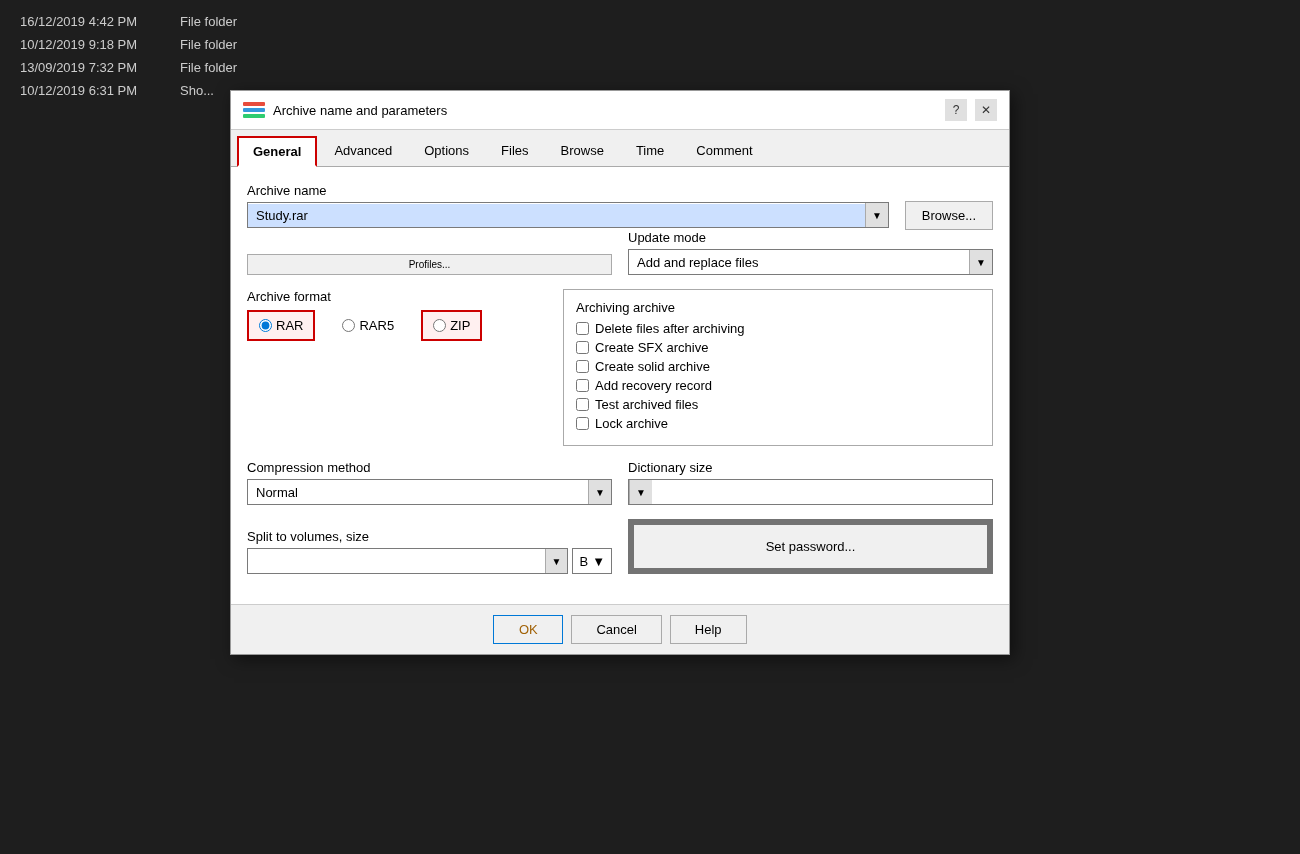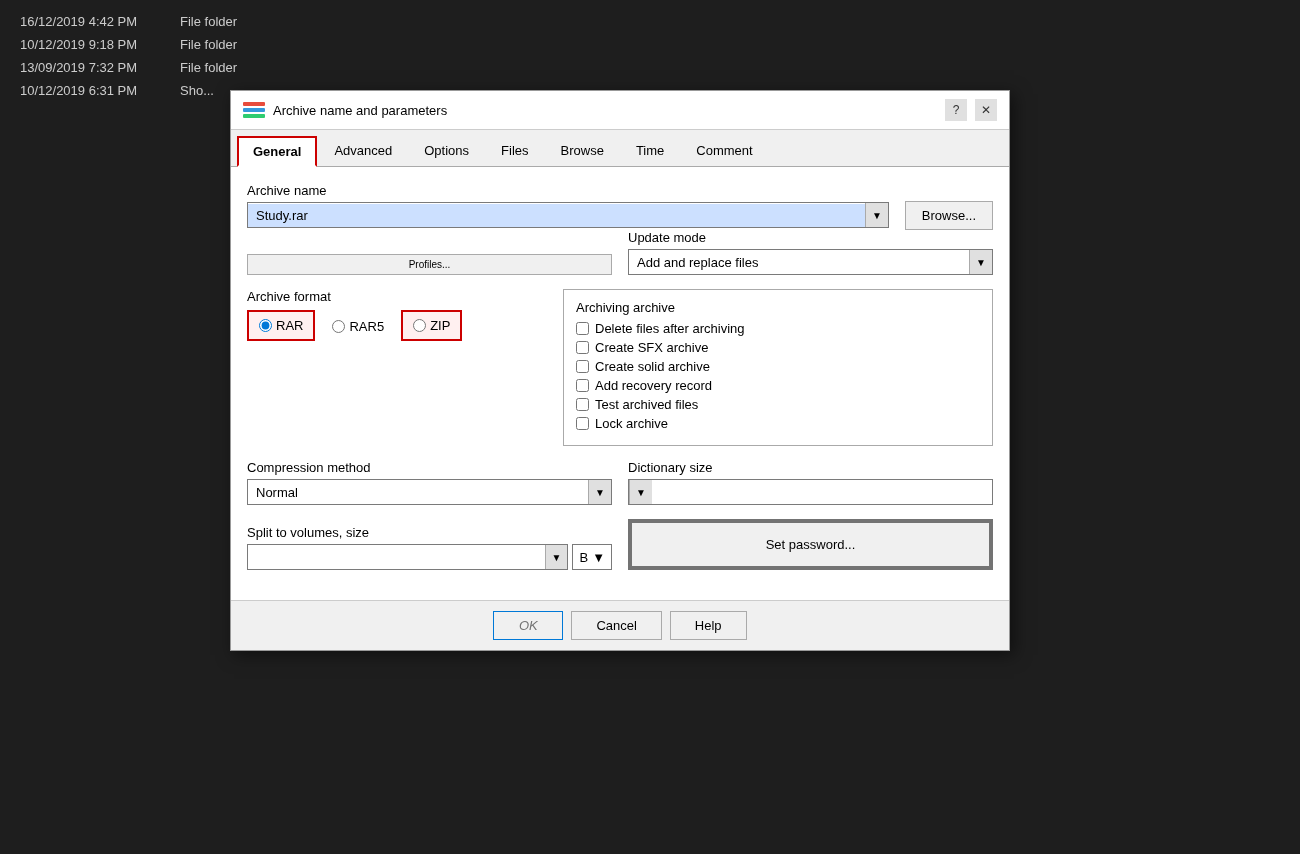--- a/index.html
+++ b/index.html
@@ -234,22 +234,22 @@
     }
 
     .section-label {
       font-size: 13px;
       margin-bottom: 6px;
       color: #000;
     }
 
     .format-radios {
       display: flex;
-      gap: 6px;
-      align-items: flex-end;
+      gap: 16px;
+      align-items: center;
     }
 
     .radio-option {
       display: flex;
       align-items: center;
       gap: 4px;
       padding: 6px 10px;
       border: 1px solid transparent;
       cursor: pointer;
     }
@@ -317,21 +317,21 @@
       padding: 0 6px;
       gap: 4px;
       cursor: pointer;
       font-size: 13px;
     }
 
     .set-password-btn {
       flex: 1;
       padding: 14px 12px;
       background: #f0f0f0;
-      border: 4px solid #737373;
+      border: 6px solid #737373;
       cursor: pointer;
       font-size: 13px;
     }
 
     .split-password-row {
       display: flex;
       gap: 16px;
       align-items: flex-end;
       margin-bottom: 14px;
     }
@@ -353,22 +353,21 @@
       border: 1px solid #aaa;
       cursor: pointer;
       font-size: 13px;
       background: #f0f0f0;
       min-width: 70px;
     }
 
     .footer-btn.primary {
       background: #f0f0f0;
       border: 1px solid #0078d7;
-      color: #737373;
-      font-style: italic;
+      color: #a16207;
     }
   </style>
 </head>
 <body>
 
 <div class="background-list">
   <div class="bg-row">
     <span class="bg-col-date">16/12/2019 4:42 PM</span>
     <span class="bg-col-type">File folder</span>
   </div>

